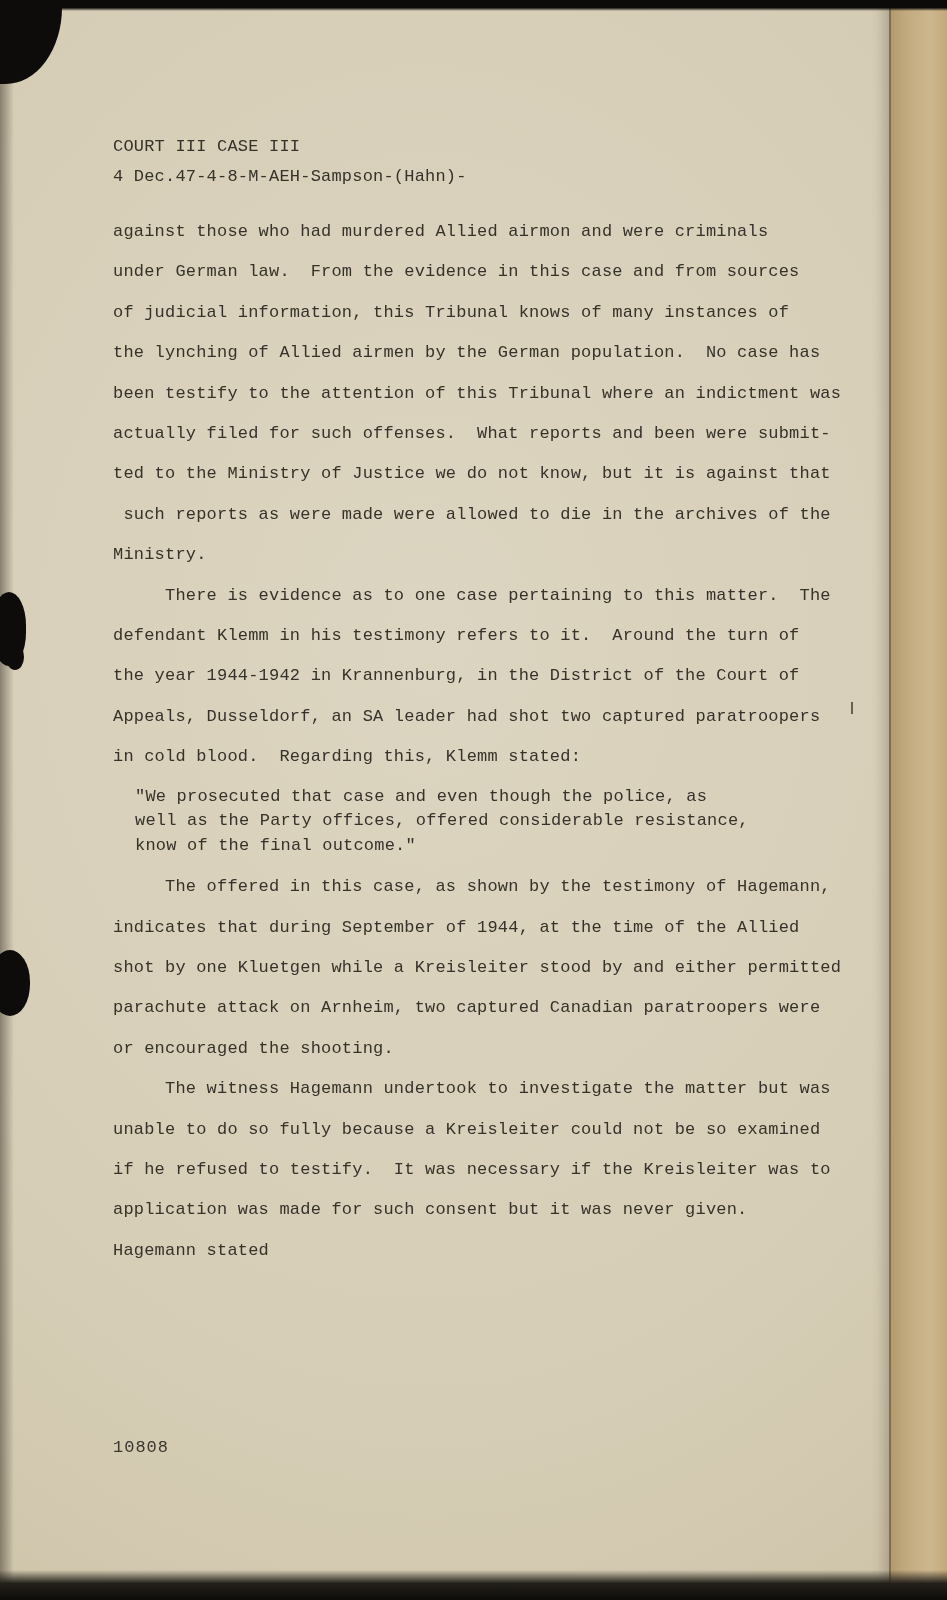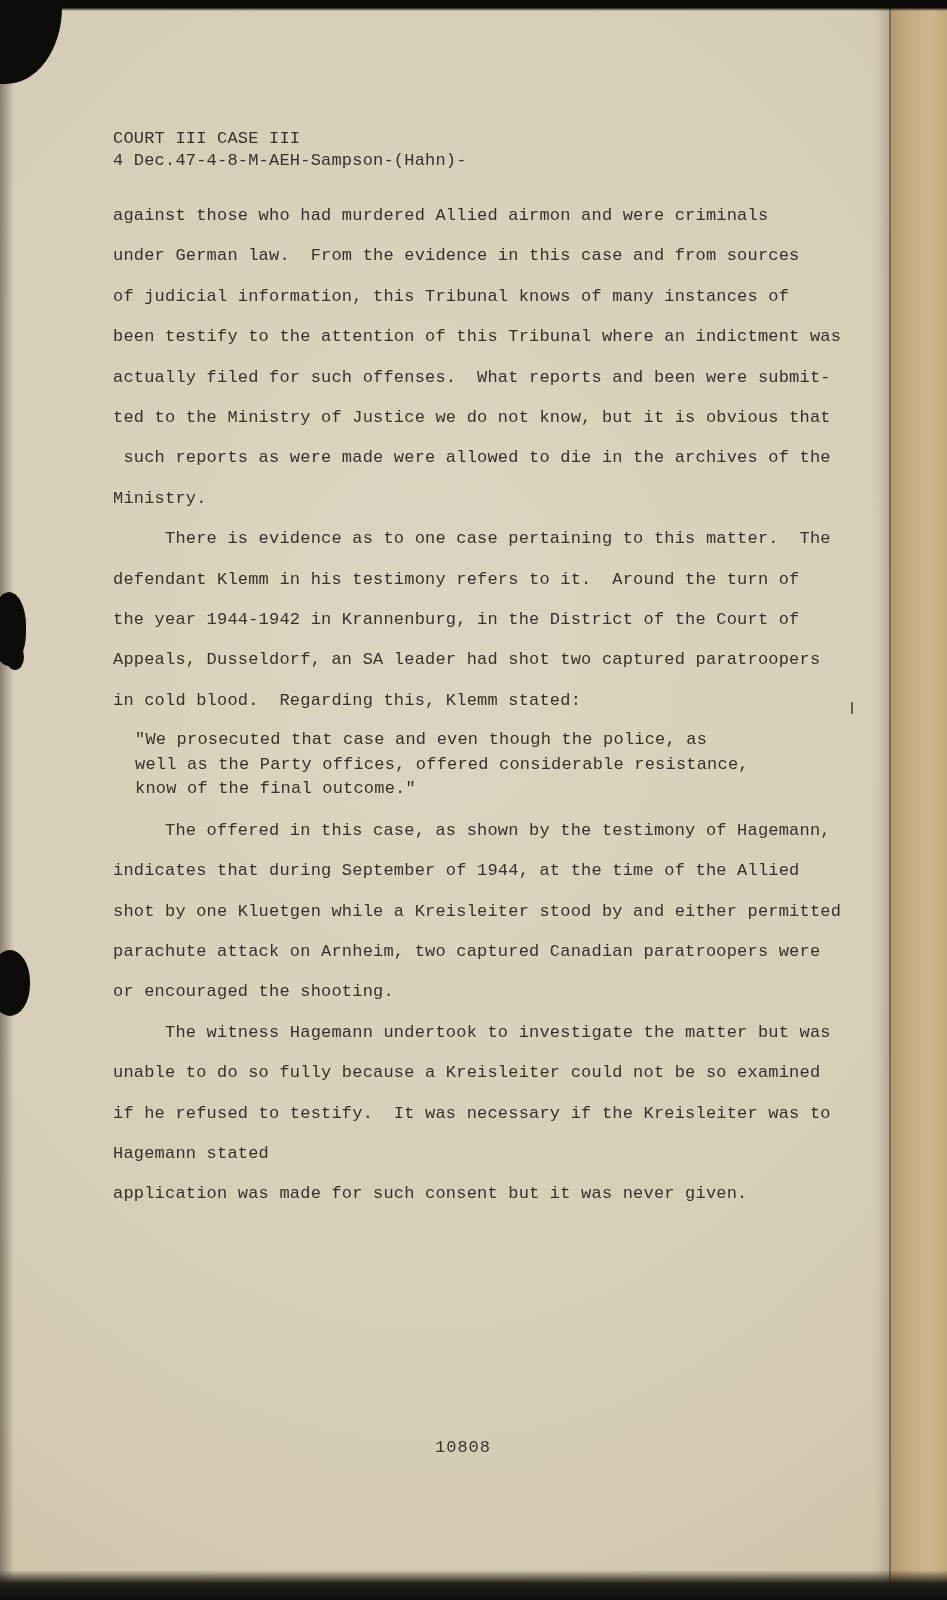--- a/index.html
+++ b/index.html
@@ -52,38 +52,38 @@
   }
   .content {
     position: absolute; left: 113px; top: 128px; width: 736px;
     color: #36322a;
     font-size: 17px;
   }
   .header-line {
     white-space: pre;
     line-height: 22px;
     letter-spacing: 0.2px;
+    margin-top: 8px;
   }
   .doc-body { margin-top: 24px; }
   .block.paragraph .line {
     white-space: pre;
     line-height: 40.4px;
     letter-spacing: 0.2px;
   }
   .block.quote {
     margin: 7px 0 9px 22px;
   }
   .block.quote .line {
     white-space: pre;
     line-height: 24.5px;
     letter-spacing: 0.2px;
   }
   .page-number {
     position: absolute; top: 1438px; left: 113px; width: 700px;
-    text-align: center;
     color: #3b362d;
     font-size: 17px;
     letter-spacing: 1px;
   }
   .speck {
     position: absolute; background: rgba(55,48,38,0.7);
   }
   .speck-1 { top: 702px; left: 851px; width: 2px; height: 12px; }
 </style>
 </head>
@@ -102,23 +102,24 @@
 <div class="content">
   <div class="header">
     <div class="header-line">COURT III CASE III</div>
     <div class="header-line">4 Dec.47-4-8-M-AEH-Sampson-(Hahn)-</div>
   </div>
   <div class="doc-body">
       <div class="block paragraph">
         <div class="line">against those who had murdered Allied airmon and were criminals</div>
         <div class="line">under German law.  From the evidence in this case and from sources</div>
         <div class="line">of judicial information, this Tribunal knows of many instances of</div>
+        <div class="line">the lynching of Allied airmen by the German population.  No case has</div>
         <div class="line">been testify to the attention of this Tribunal where an indictment was</div>
         <div class="line">actually filed for such offenses.  What reports and been were submit-</div>
-        <div class="line">ted to the Ministry of Justice we do not know, but it is obvious that</div>
+        <div class="line">ted to the Ministry of Justice we do not know, but it is against that</div>
         <div class="line"> such reports as were made were allowed to die in the archives of the</div>
         <div class="line">Ministry.</div>
       </div>
       <div class="block paragraph">
         <div class="line">     There is evidence as to one case pertaining to this matter.  The</div>
         <div class="line">defendant Klemm in his testimony refers to it.  Around the turn of</div>
         <div class="line">the year 1944-1942 in Krannenburg, in the District of the Court of</div>
         <div class="line">Appeals, Dusseldorf, an SA leader had shot two captured paratroopers</div>
         <div class="line">in cold blood.  Regarding this, Klemm stated:</div>
       </div>
@@ -131,19 +132,19 @@
         <div class="line">     The offered in this case, as shown by the testimony of Hagemann,</div>
         <div class="line">indicates that during September of 1944, at the time of the Allied</div>
         <div class="line">shot by one Kluetgen while a Kreisleiter stood by and either permitted</div>
         <div class="line">parachute attack on Arnheim, two captured Canadian paratroopers were</div>
         <div class="line">or encouraged the shooting.</div>
       </div>
       <div class="block paragraph">
         <div class="line">     The witness Hagemann undertook to investigate the matter but was</div>
         <div class="line">unable to do so fully because a Kreisleiter could not be so examined</div>
         <div class="line">if he refused to testify.  It was necessary if the Kreisleiter was to</div>
+        <div class="line">application was made for such consent but it was never given.</div>
         <div class="line">Hagemann stated</div>
-        <div class="line">application was made for such consent but it was never given.</div>
       </div>
     </div>
 </div>
 
 <div class="page-number">10808</div>
 
 </body></html>

